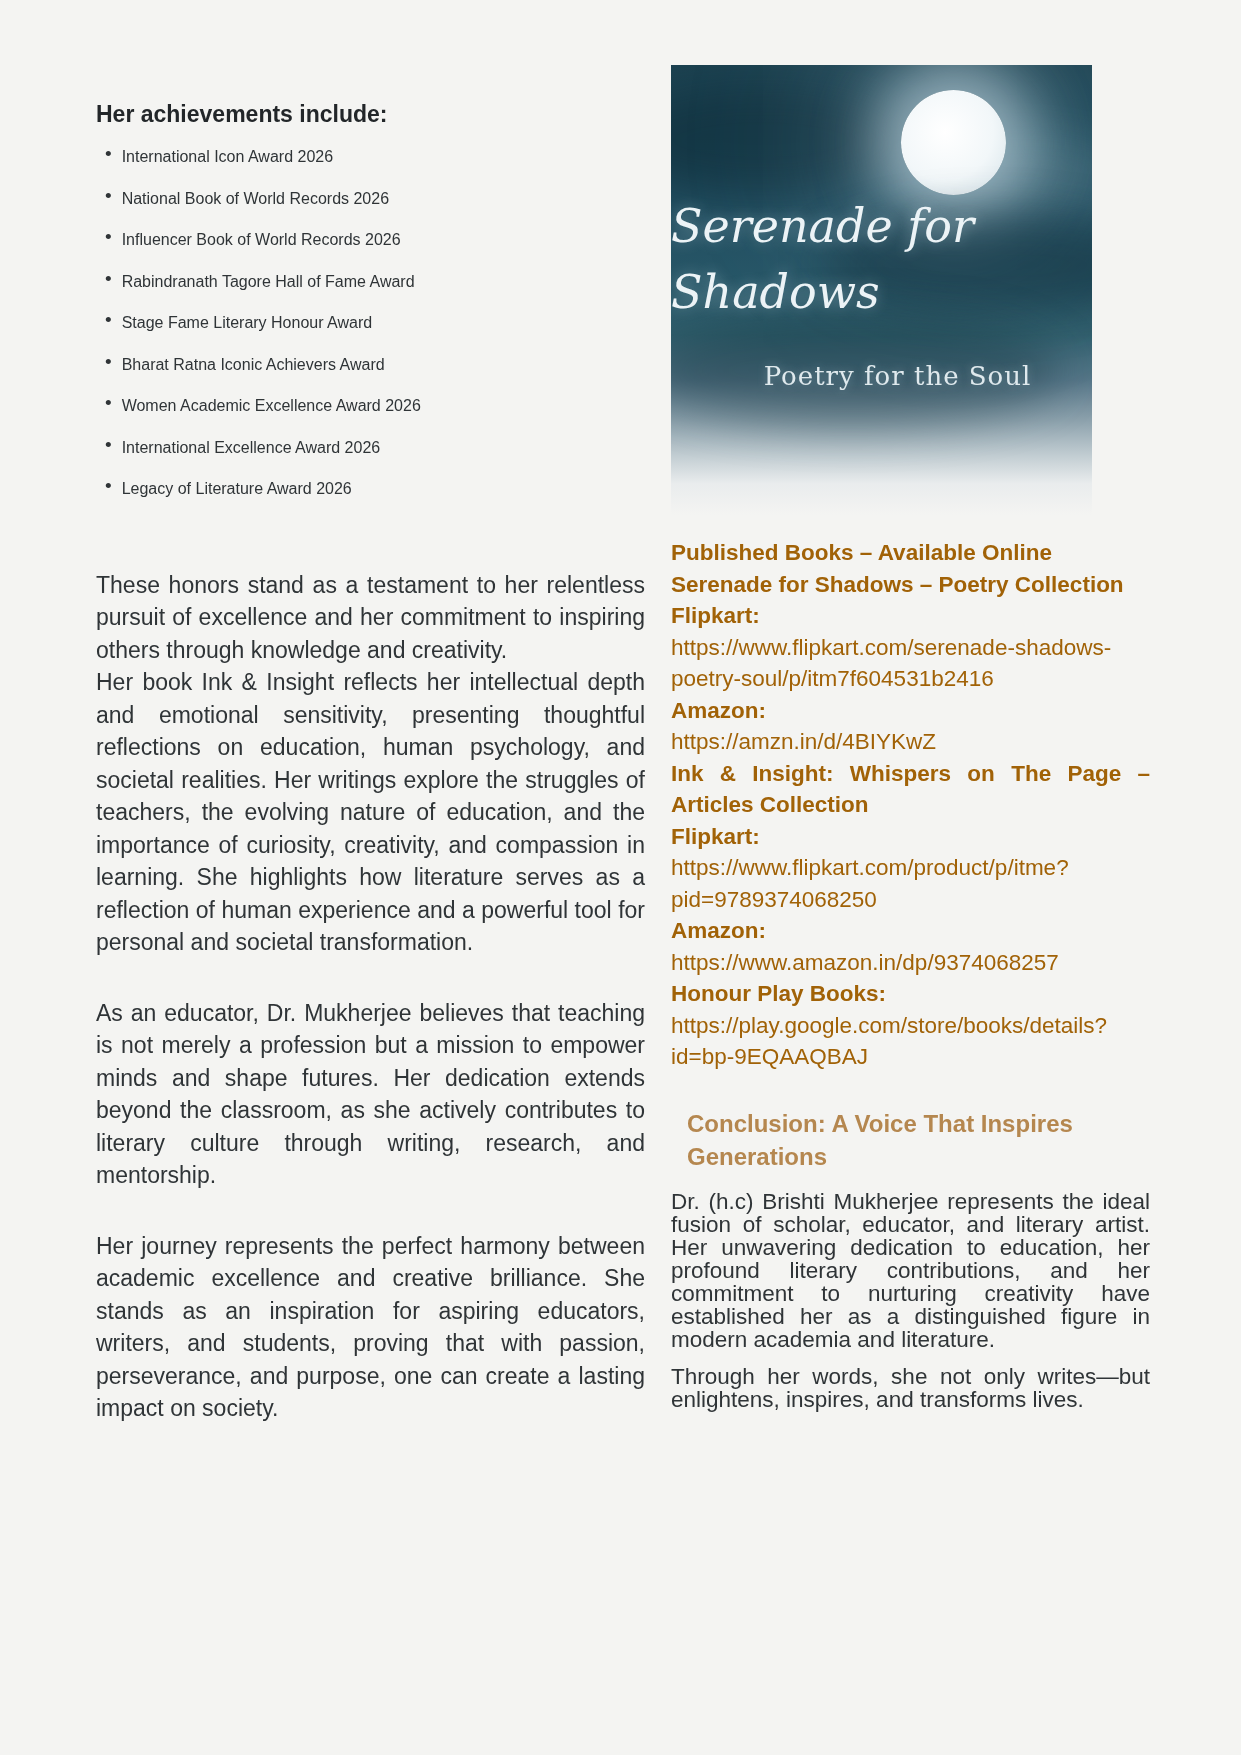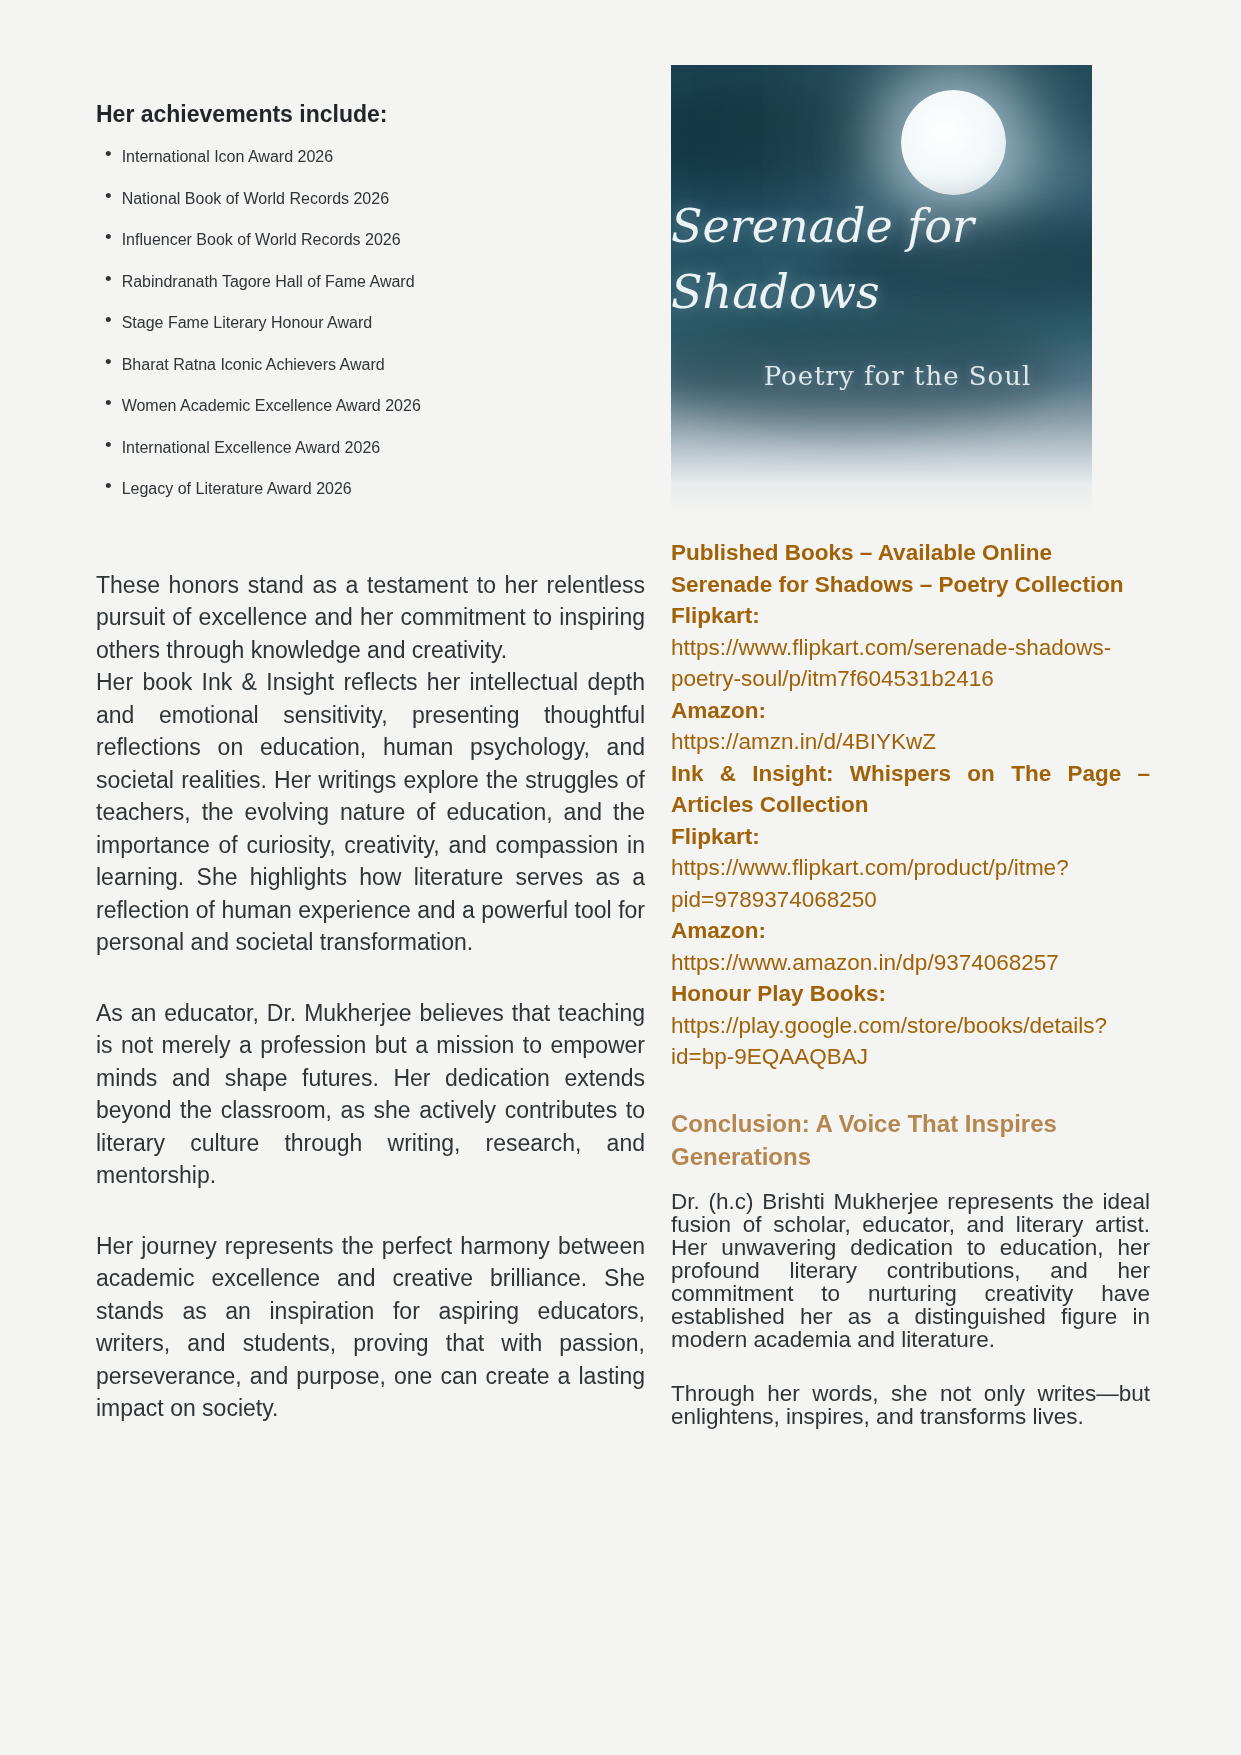--- a/index.html
+++ b/index.html
@@ -47,23 +47,23 @@
   .cover-t.t2 { top:200px; font-size:46px; }
   .cover-sub { position:absolute; left:16px; top:296px; width:100%; text-align:center; z-index:3;
                font-family:"DejaVu Serif", serif; font-size:26px; color:#dfe9ed;
                letter-spacing:1px; text-shadow:0 0 10px rgba(190,215,225,0.4); }
 
   .books p { margin:0; font-size:22.5px; line-height:31.5px; color:#a16207; }
   .b { font-weight:700; color:#24282b; }
   .just { text-align:justify; }
   .url { overflow-wrap:break-word; word-break:break-word; }
 
-  .conclusion-h { font-size:24px; font-weight:700; color:#b5874f; line-height:33px; margin:34px 0 17px 0; }
+  .conclusion-h { font-size:24px; font-weight:700; color:#b5874f; line-height:33px; margin:34px 0 17px 16px; }
   .rc-para { font-size:22.5px; line-height:23px; text-align:justify; margin:0; color:#2f3437; }
-  .rc-para.spaced { margin-top:31px; }
+  .rc-para.spaced { margin-top:14px; }
 </style>
 </head>
 <body>
 
 <div class="page">
 
   <div class="col-left">
     <h3 class="achv-head">Her achievements include:</h3>
     <ul class="achv">
       <li>International Icon Award 2026</li>

